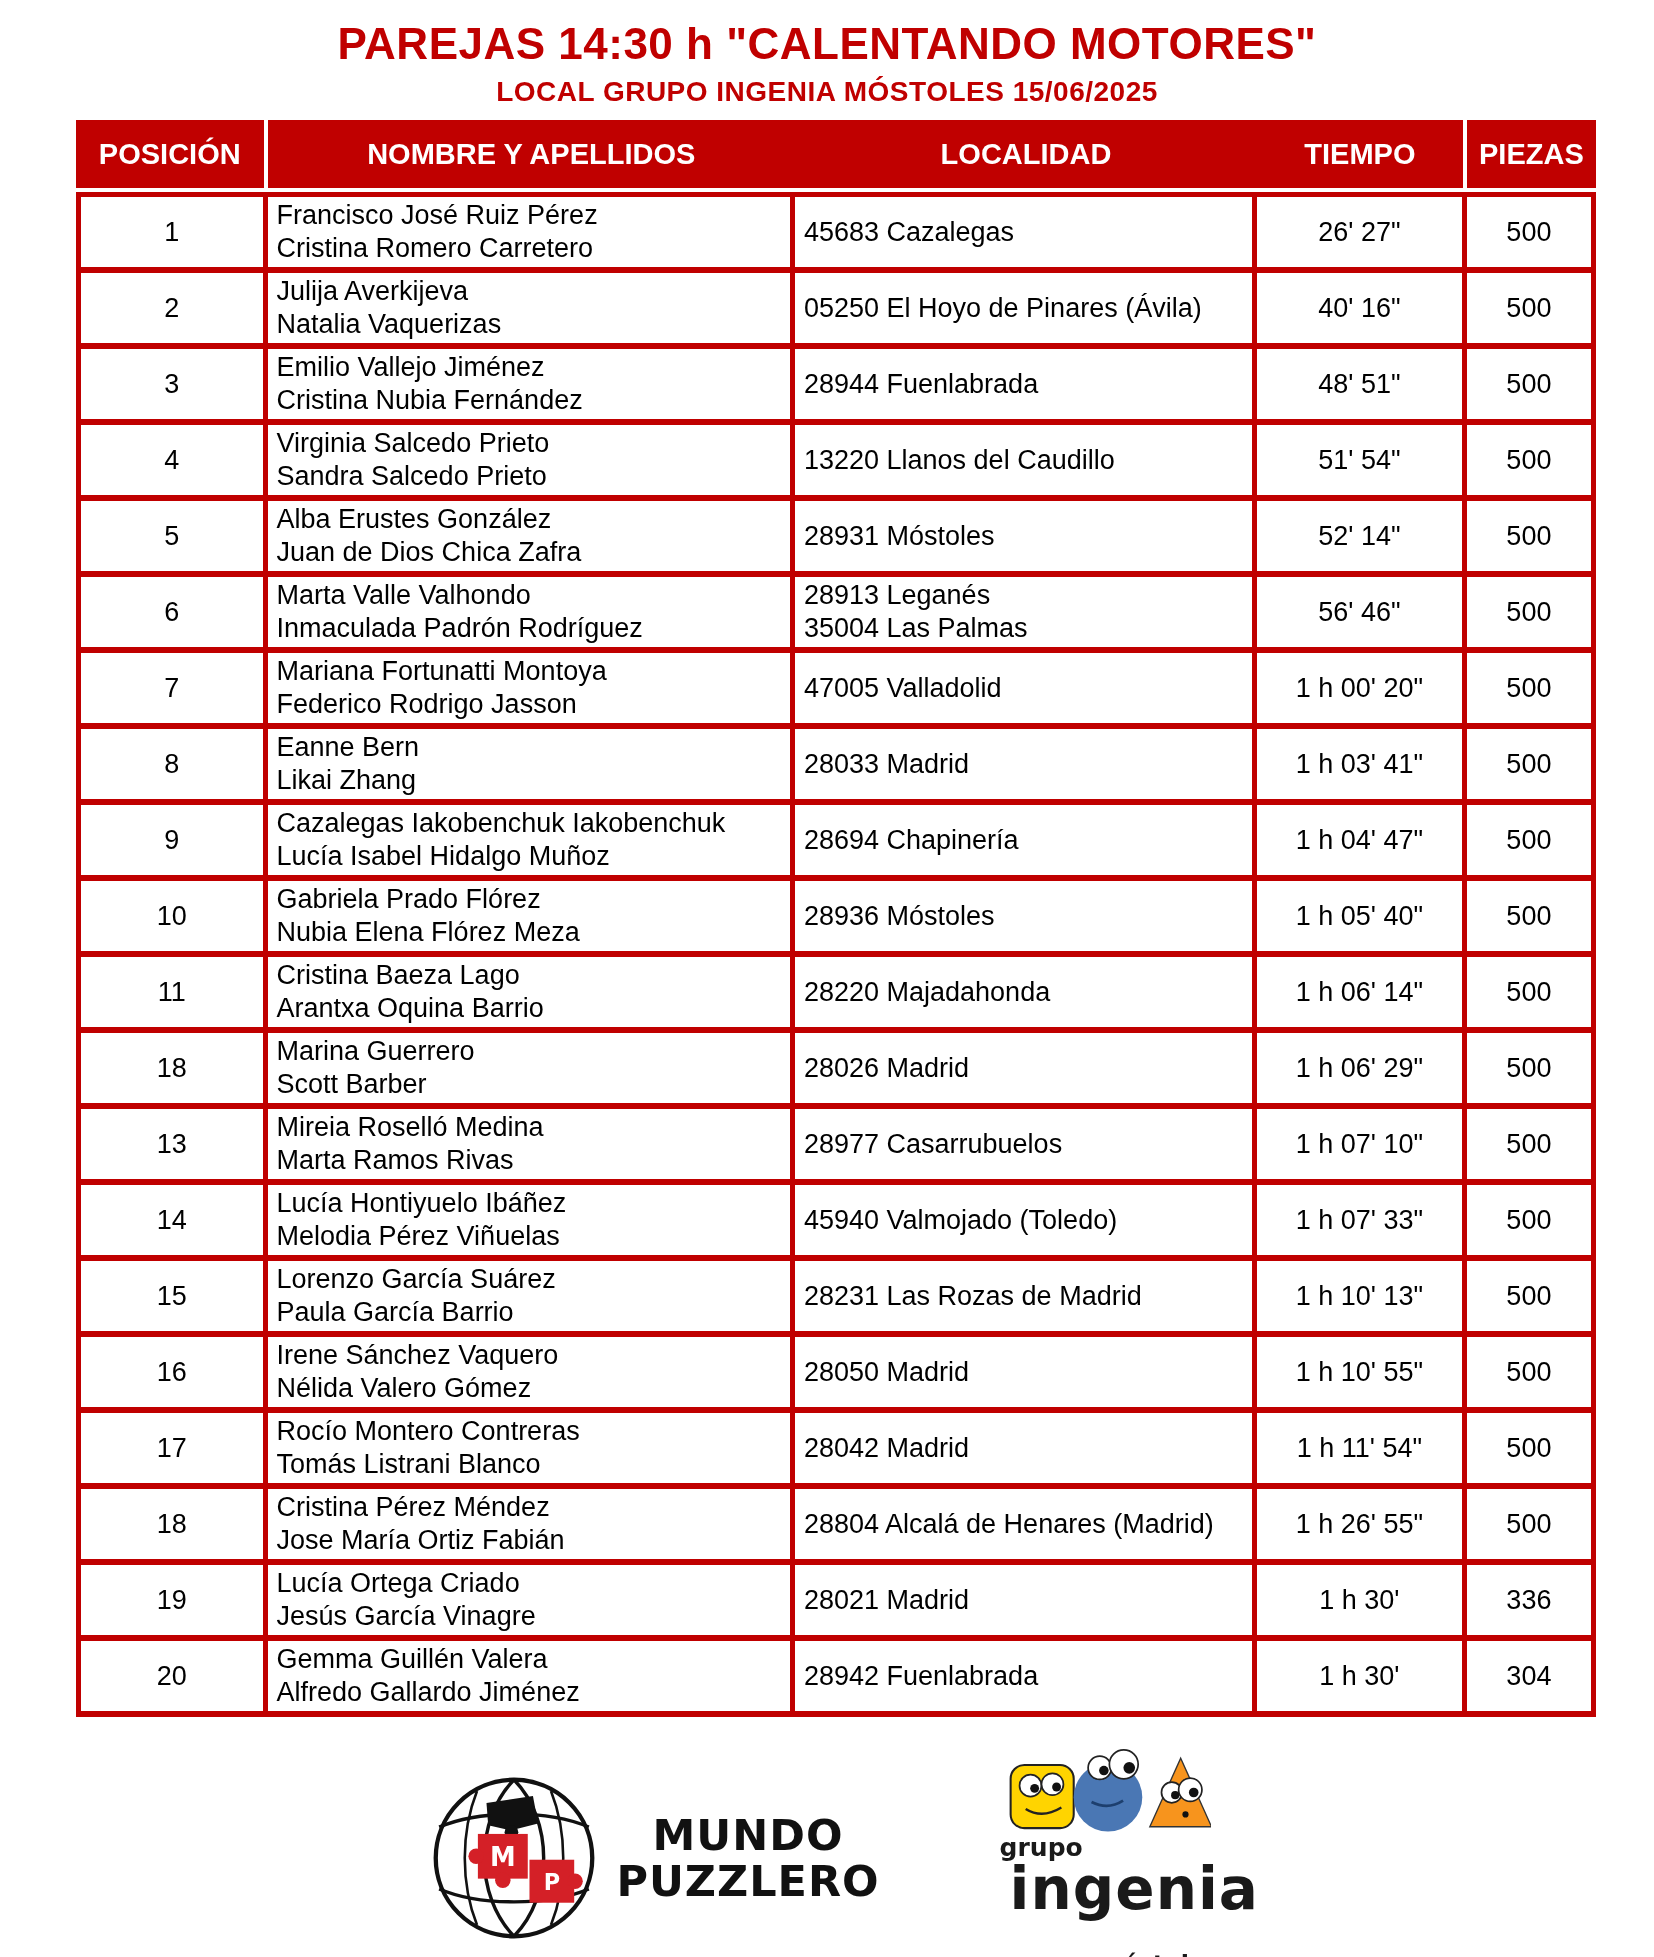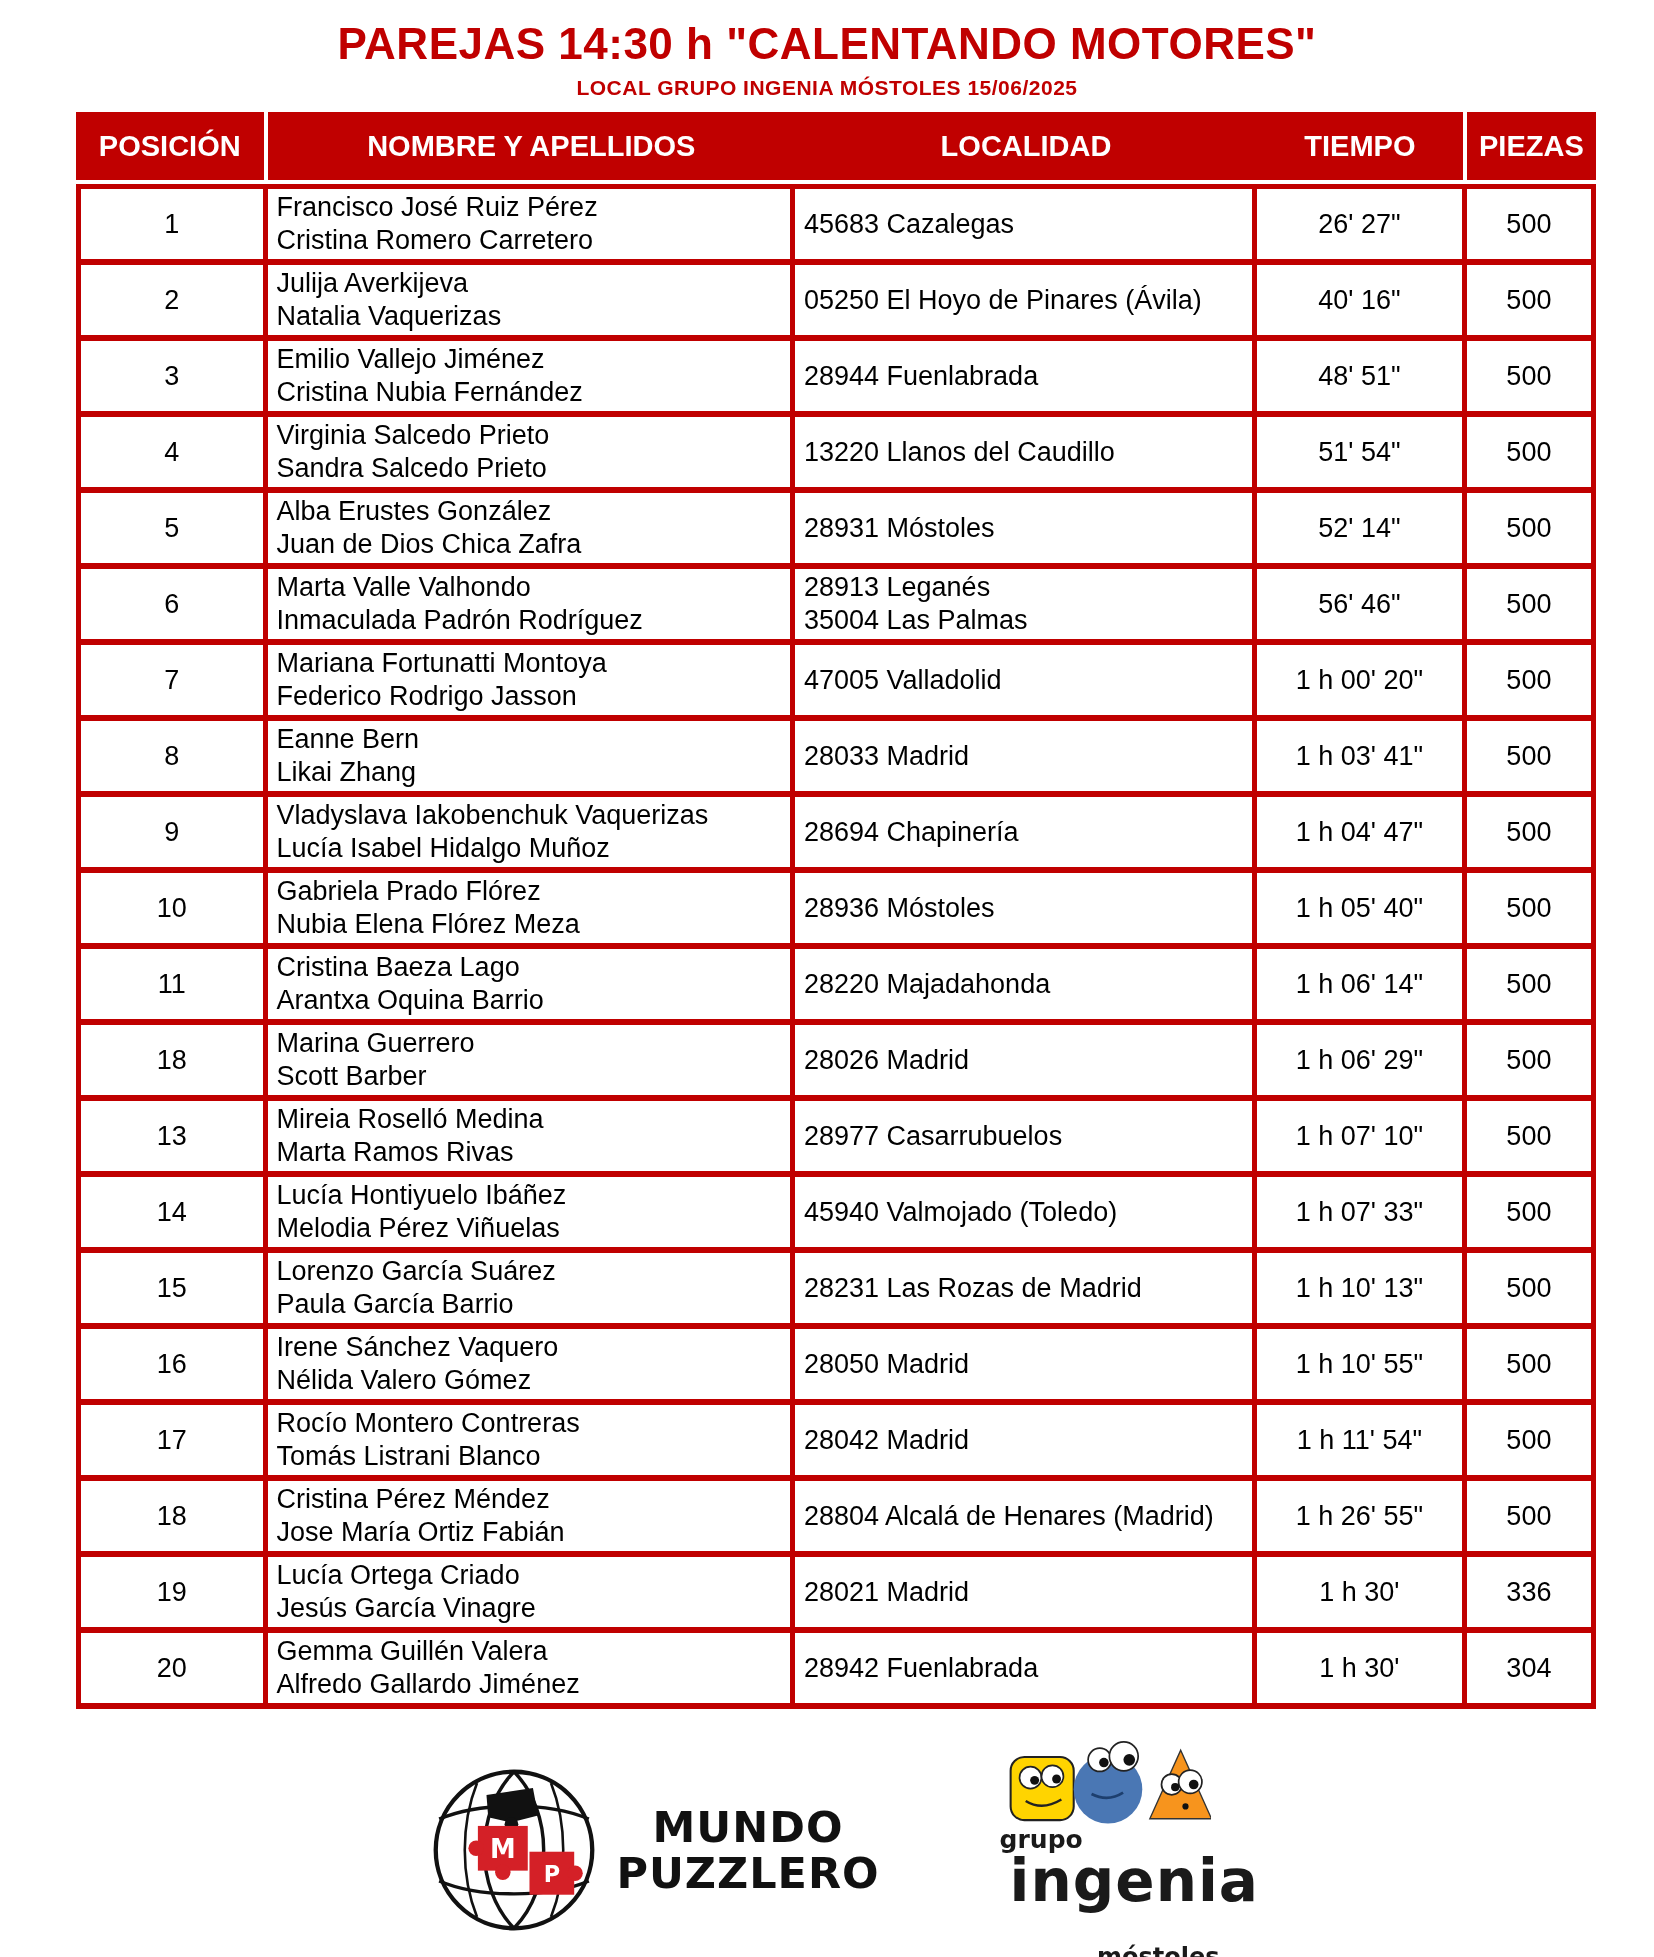--- a/index.html
+++ b/index.html
@@ -12,21 +12,21 @@
   body{
     width:1654px;height:1957px;background:#ffffff;overflow:hidden;
     font-family:"Liberation Sans", sans-serif;color:var(--ink);
   }
   .titles{text-align:center;padding-top:20px;}
   .title{
     color:var(--red);font-weight:bold;font-size:44px;line-height:1.1;
     letter-spacing:0.5px;
   }
   .subtitle{
-    color:var(--red);font-weight:bold;font-size:21px;margin-top:8px;
+    color:var(--red);font-weight:bold;font-size:28px;margin-top:8px;
     letter-spacing:0.5px;
   }
   .tablewrap{margin:12px 58px 0 76px;}
   table.results{
     width:100%;border-collapse:separate;border-spacing:0;table-layout:fixed;
   }
   col.c-pos{width:12.6%;}
   col.c-name{width:34.7%;}
   col.c-loc{width:30.4%;}
   col.c-time{width:13.8%;}
@@ -200,21 +200,21 @@
       <td class="td-loc">
               <div>28033 Madrid</div>
             </td>
       <td class="td-time">1 h 03' 41"</td>
       <td class="td-pieces">500</td>
     </tr>
 
     <tr>
       <td class="td-pos">9</td>
       <td class="td-name">
-              <div>Vladyslava Iakobenchuk Vaquerizas</div>
+              <div>Cazalegas Iakobenchuk Iakobenchuk</div>
               <div>Lucía Isabel Hidalgo Muñoz</div>
             </td>
       <td class="td-loc">
               <div>28694 Chapinería</div>
             </td>
       <td class="td-time">1 h 04' 47"</td>
       <td class="td-pieces">500</td>
     </tr>
 
     <tr>

